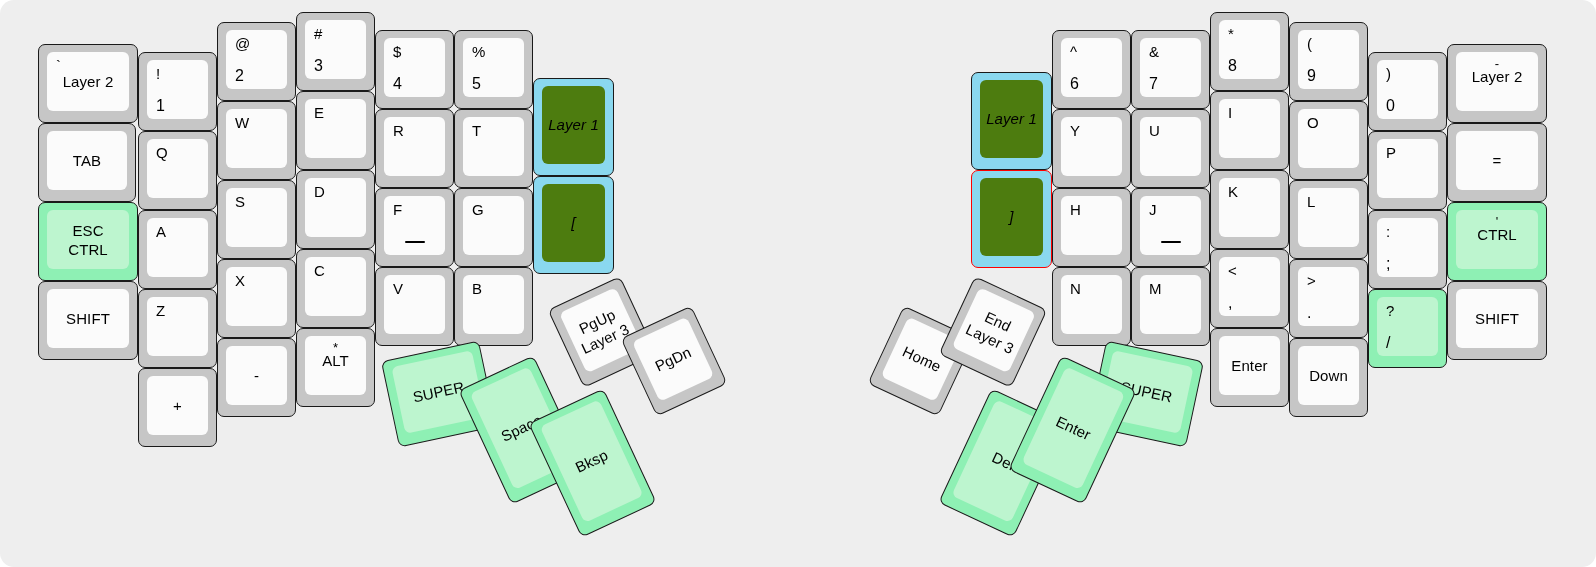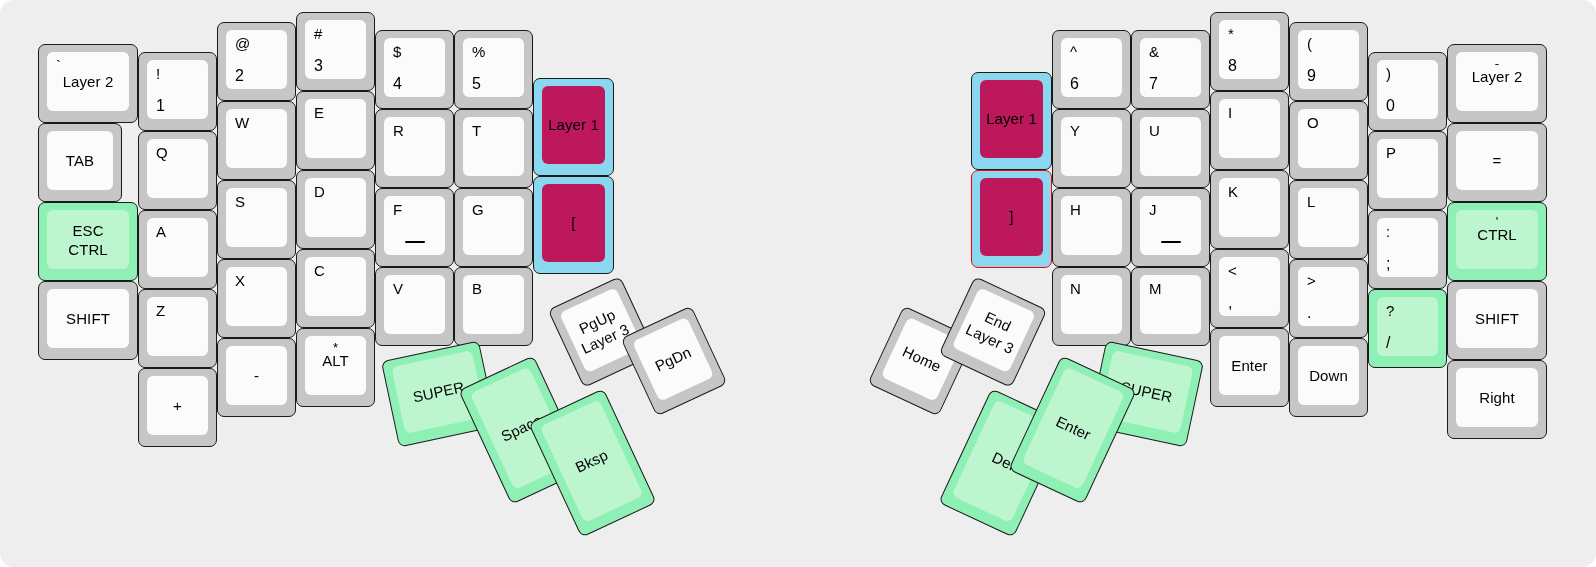--- a/index.html
+++ b/index.html
@@ -9,21 +9,21 @@
          background:#eeeeee;border-radius:14px;overflow:hidden;}
   .key{position:absolute;box-sizing:border-box;
        border:1.6px solid #1a1a1a;border-radius:7px;
        background:#c6c6c6;}
   .key .cap{position:absolute;left:8px;top:7px;right:8px;bottom:11px;
             box-sizing:border-box;border-radius:6px;background:#fbfbfb;
             display:flex;flex-direction:column;}
   .key.green{background:#8ef0b4;}
   .key.green .cap{background:#bdf5cf;}
   .key.cyan{background:#8ad8ef;}
-  .key.cyan .cap{background:#be185d;}
+  .key.cyan .cap{background:#4d7c0f;font-style:italic;}
   .key.sel{border-color:#ff0000;}
   .lbl{position:absolute;width:100%;text-align:center;color:#000;
        font-size:15px;line-height:1.05;letter-spacing:.1px;}
   .top{top:6px;left:0;text-align:left;padding-left:9px;font-size:15px;}
   .bot{top:38px;left:0;text-align:left;padding-left:9px;font-size:16px;}
   .ctr{top:50%;transform:translateY(-50%);font-size:15px;}
   .ctr2{top:50%;transform:translateY(-50%);font-size:15px;line-height:1.28;}
   .tc{top:5px;font-size:13px;}
   .bc{top:auto;bottom:26px;font-size:15px;}
   .home{position:absolute;left:50%;transform:translateX(-50%);
@@ -33,21 +33,21 @@
 <body>
 
 <div id="panel">
     <div></div>
     <div class="key" style="left: 38px; top: 44px; width: 100px; height: 79px;">
       <div class="cap">
         <div class="lbl top">`</div>
         <div class="lbl ctr">Layer 2</div>
       </div>
     </div>
-    <div class="key" style="left: 38px; top: 123px; width: 84px; height: 79px;">
+    <div class="key" style="left: 38px; top: 123px; width: 98px; height: 79px;">
       <div class="cap">
         <div class="lbl ctr">TAB</div>
       </div>
     </div>
     <div class="key green" style="left: 38px; top: 202px; width: 100px; height: 79px;">
       <div class="cap">
         <div class="lbl ctr2">ESC<br>CTRL</div>
       </div>
     </div>
     <div class="key" style="left: 38px; top: 281px; width: 100px; height: 79px;">
@@ -356,25 +356,20 @@
     </div>
     <div class="key green" style="left: 1447px; top: 202px; width: 100px; height: 79px;">
       <div class="cap">
         <div class="lbl tc">'</div>
         <div class="lbl bc">CTRL</div>
       </div>
     </div>
     <div class="key" style="left: 1447px; top: 281px; width: 100px; height: 79px;">
       <div class="cap">
         <div class="lbl ctr">SHIFT</div>
-      </div>
-    </div>
-    <div class="key" style="left: 1447px; top: 360px; width: 100px; height: 79px;">
-      <div class="cap">
-        <div class="lbl ctr">Right</div>
       </div>
     </div>
     <div class="key" style="left: 882px; top: 318px; width: 78px; height: 86px; transform: rotate(25deg);">
       <div class="cap">
         <div class="lbl ctr">Home</div>
       </div>
     </div>
     <div class="key" style="left: 953px; top: 289px; width: 80px; height: 86px; transform: rotate(25deg);">
       <div class="cap">
         <div class="lbl ctr2">End<br>Layer 3</div>

